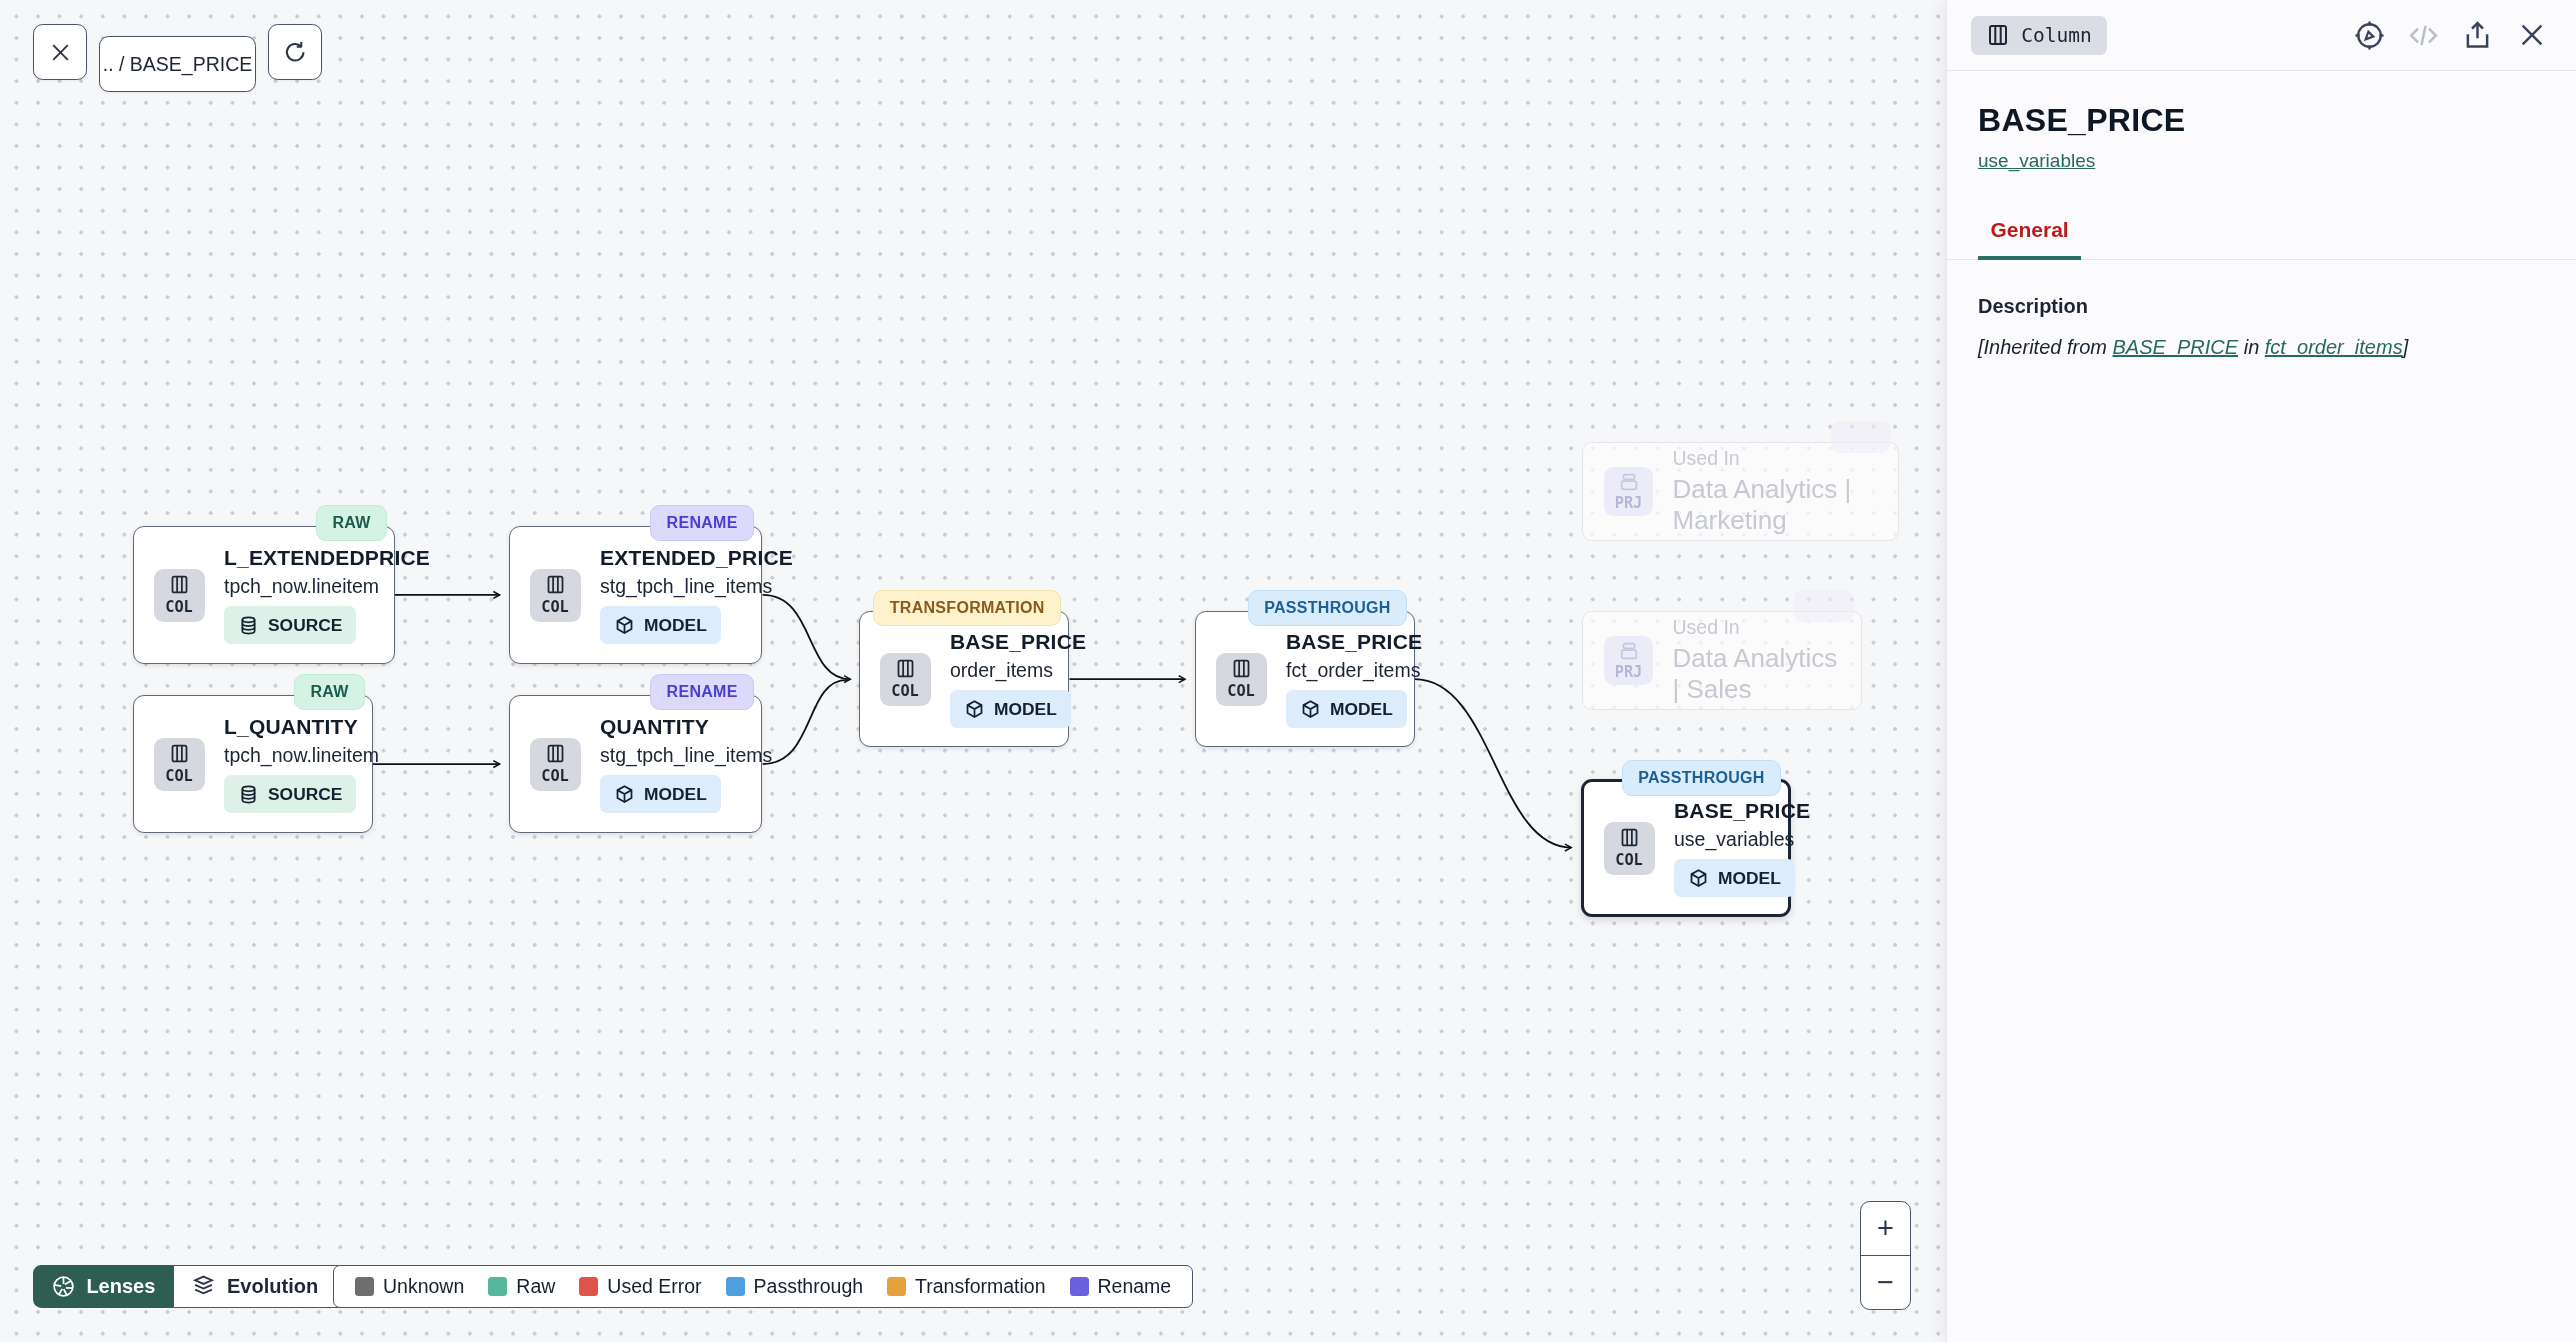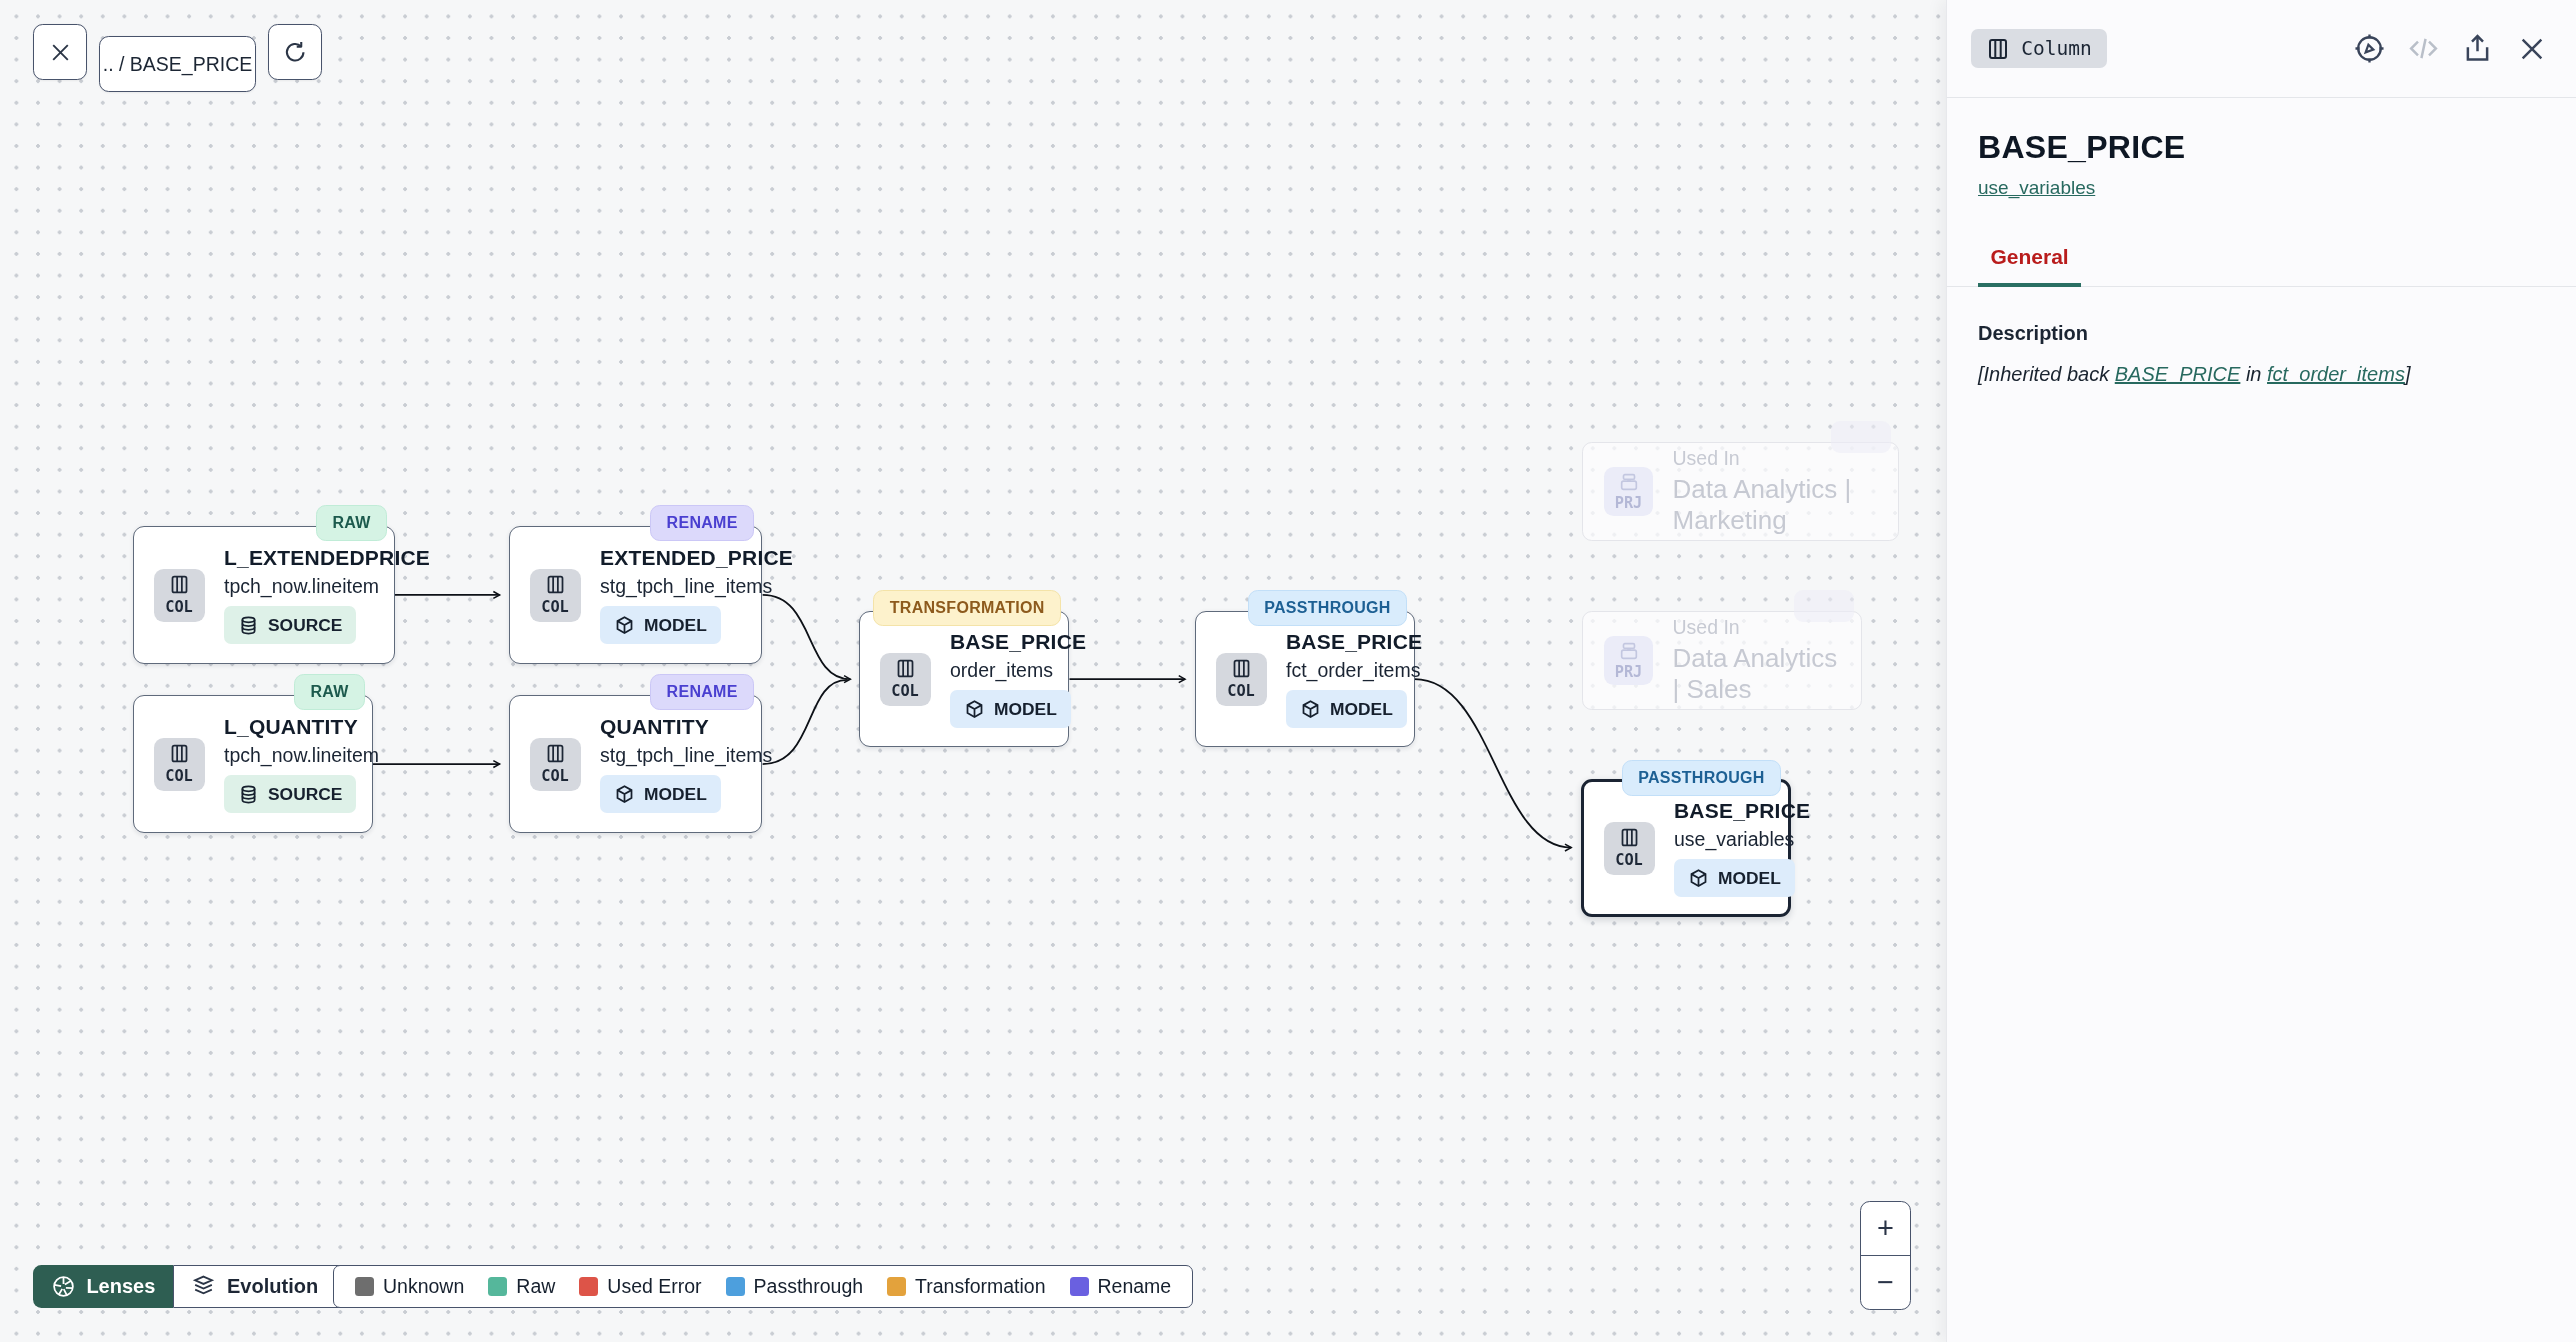--- a/index.html
+++ b/index.html
@@ -76,21 +76,21 @@
     background:#fff; border:1.7px solid #48536b; border-radius:9.7px;
     display:flex; flex-direction:column; overflow:hidden; }
   .zbtn { flex:1; display:flex; align-items:center; justify-content:center;
     font-size:29px; color:#2a3447; cursor:pointer; }
   .zbtn + .zbtn { border-top:1.7px solid #48536b; }
 
   
   .panel { position:absolute; left:1946px; top:0; width:630px; height:1343px;
     background:#fbfbfd; border-left:0.7px solid #e7e8ec;
     box-shadow:-5.6px 0 14px rgba(15,25,40,.05); }
-  .p-head { height:98px; display:flex; align-items:center; justify-content:space-between;
+  .p-head { height:71px; display:flex; align-items:center; justify-content:space-between;
     padding:0 28px 0 24px; border-bottom:1.4px solid #e4e6ea; }
   .p-chip { display:flex; gap:11px; align-items:center; height:39px; padding:0 15.3px;
     background:#dadde3; border-radius:7px; color:#1b2534;
     font:500 19.5px "DejaVu Sans Mono", monospace; }
   .p-icons { display:flex; gap:21px; align-items:center; }
   .p-icons .icon { width:33px; height:33px; display:flex; align-items:center;
     justify-content:center; cursor:pointer; }
   .p-title { margin:31px 31px 0; font-size:32px; font-weight:800; color:#0e1724;
     letter-spacing:0.3px; }
   .p-link { margin:11px 31px 0; font-size:19px; color:#27695f;
@@ -423,18 +423,18 @@
 
     <div class="p-title">BASE_PRICE</div>
     <a class="p-link">use_variables</a>
 
     <div class="p-tabs">
       <span class="p-tab">General</span>
     </div>
 
     <div class="p-desc-label">Description</div>
     <div class="p-inherited">
-      <span>[Inherited back </span><a>BASE_PRICE</a><span> in </span><a>fct_order_items</a><span>]</span>
+      <span>[Inherited from </span><a>BASE_PRICE</a><span> in </span><a>fct_order_items</a><span>]</span>
     </div>
   </div>
 
 </div>
 
 
 </body></html>

